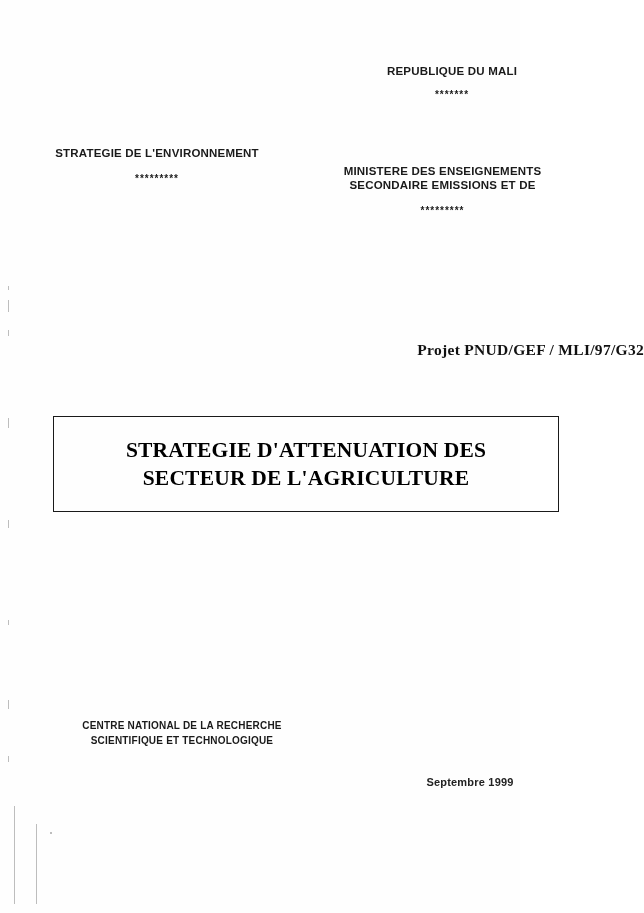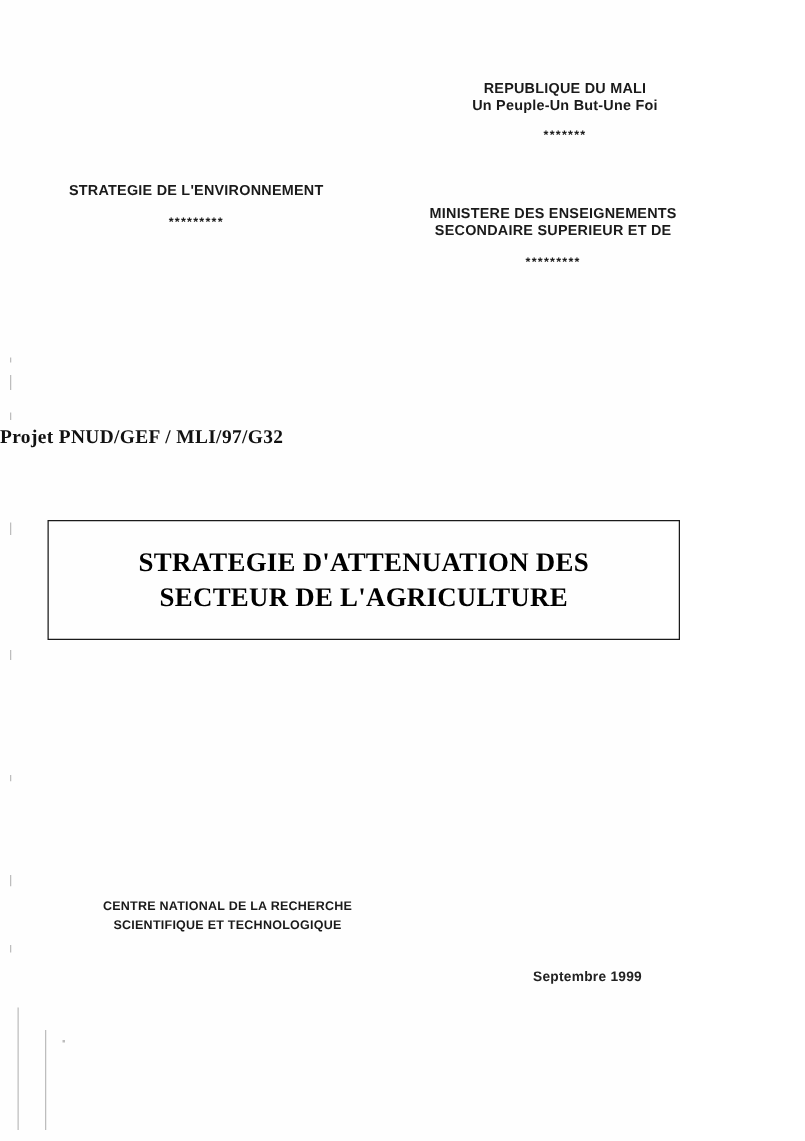--- a/index.html
+++ b/index.html
@@ -73,30 +73,30 @@
     top: 164px;
     width: 285px;
     text-align: center;
   }
 
   
   #project-line {
     left: 0px;
     top: 341px;
     width: 644px;
-    text-align: left;
+    text-align: right;
     font-family: "Liberation Serif", serif;
     font-weight: bold;
     font-size: 15.5px;
     letter-spacing: 0.3px;
   }
 
   
   #title-box {
-    left: 38px;
+    left: 53px;
     top: 416px;
     width: 506px;
     height: 96px;
     border: 1.5px solid #1a1a1a;
     box-sizing: border-box;
     display: flex;
     align-items: center;
     justify-content: center;
   }
   #title-box .title-inner {
@@ -150,32 +150,31 @@
   <div class="vrule edge-speck" style="left:8px; top:520px; width:1px; height:8px;"></div>
   <div class="vrule edge-speck" style="left:8px; top:620px; width:1px; height:5px;"></div>
   <div class="vrule edge-speck" style="left:8px; top:700px; width:1px; height:9px;"></div>
   <div class="vrule edge-speck" style="left:8px; top:756px; width:1px; height:6px;"></div>
   <div class="vrule edge-speck" style="left:14px; top:806px; width:1px; height:98px;"></div>
   <div class="vrule edge-speck" style="left:36px; top:824px; width:1px; height:80px;"></div>
   <div class="vrule edge-speck" style="left:50px; top:832px; width:2px; height:2px;"></div>
 
   <div class="block" id="republic-header">
     <div class="hdr-line">REPUBLIQUE DU MALI</div>
-    <div class="hdr-line">Un Peuple-Un But-Une Foi</div>
     <div class="stars" style="margin-top:11px;">*******</div>
   </div>
 
   <div class="block" id="ministry-environment">
     <div class="hdr-line">STRATEGIE DE L'ENVIRONNEMENT</div>
     <div class="stars" style="margin-top:13px;">*********</div>
   </div>
 
   <div class="block" id="ministry-education">
     <div class="hdr-line">MINISTERE DES ENSEIGNEMENTS</div>
-    <div class="hdr-line">SECONDAIRE SUPERIEUR ET DE</div>
+    <div class="hdr-line">SECONDAIRE EMISSIONS ET DE</div>
     <div class="stars" style="margin-top:13px;">*********</div>
   </div>
 
   <div class="block" id="project-line">Projet PNUD/GEF / MLI/97/G32</div>
 
   <div class="block" id="title-box">
     <div class="title-inner">
       <div>STRATEGIE D'ATTENUATION DES</div>
       <div>SECTEUR DE L'AGRICULTURE</div>
     </div>

